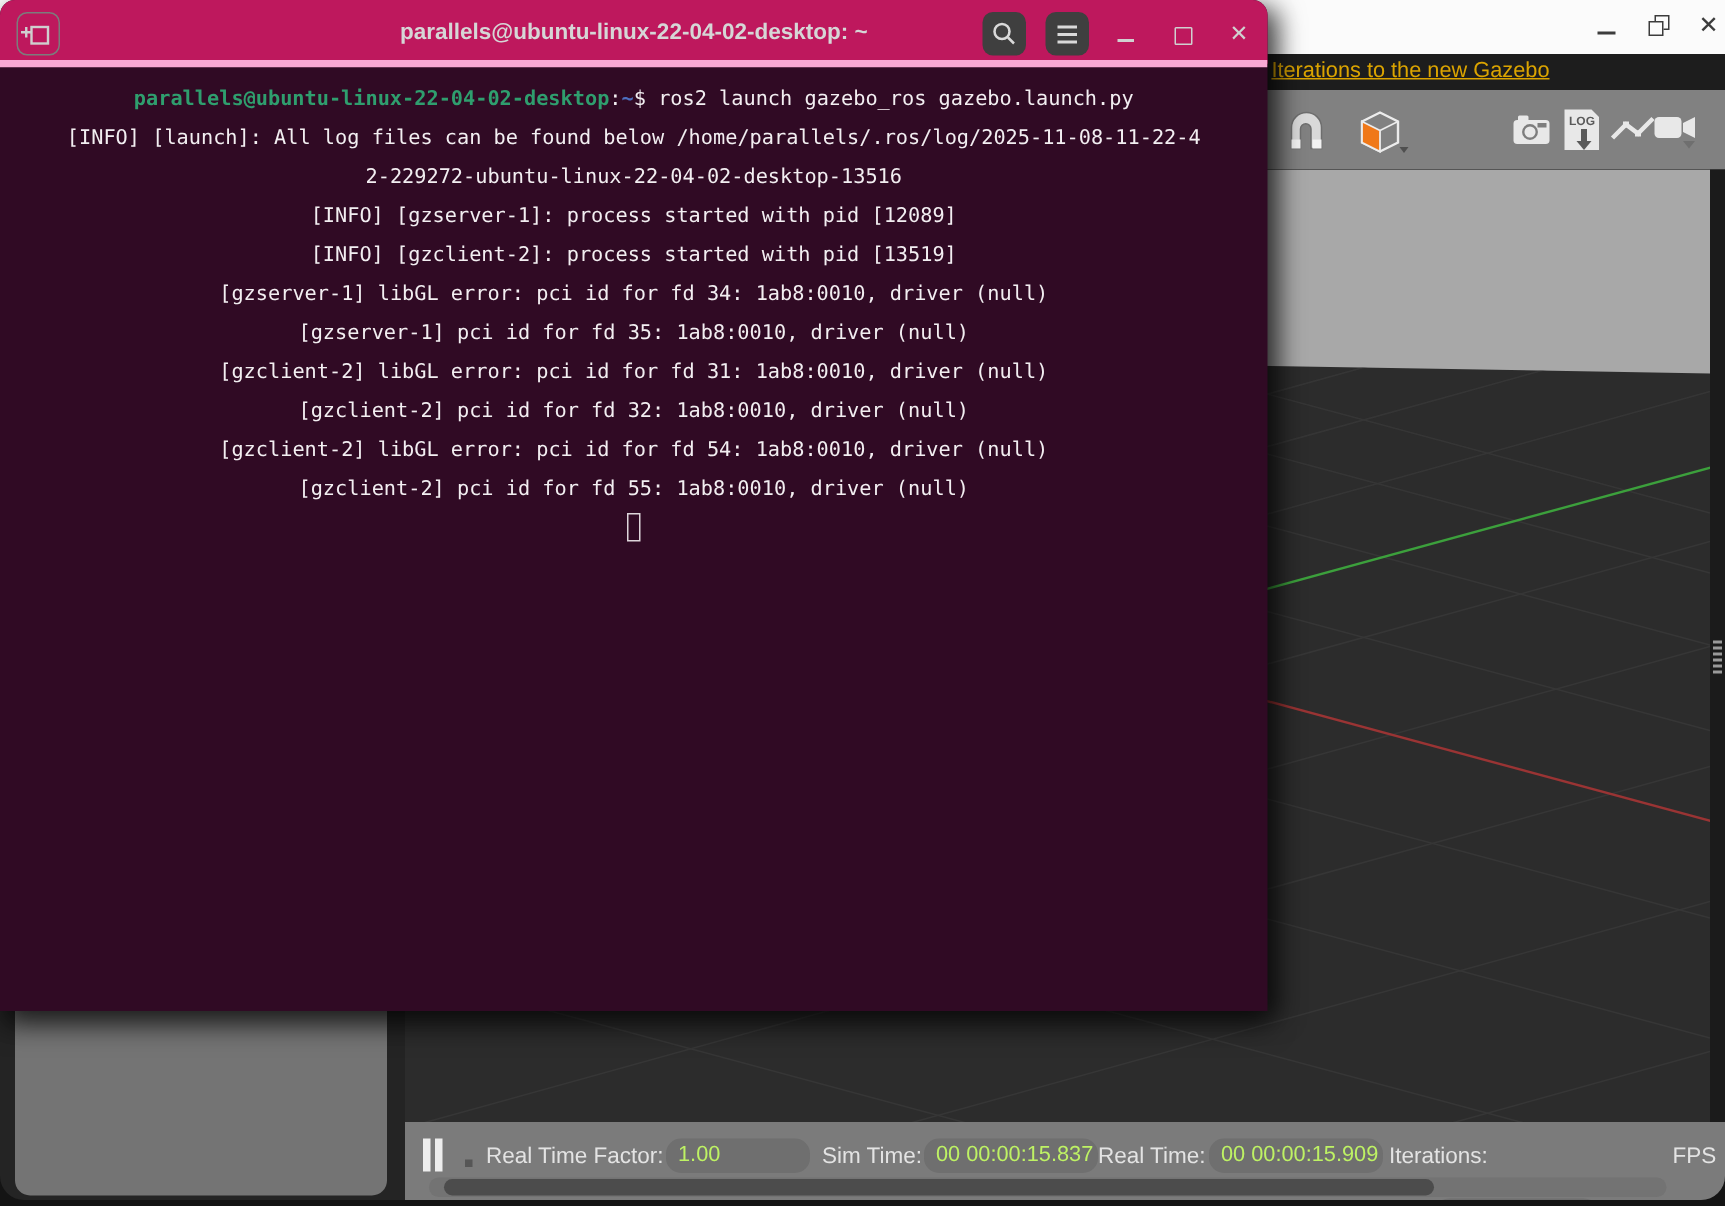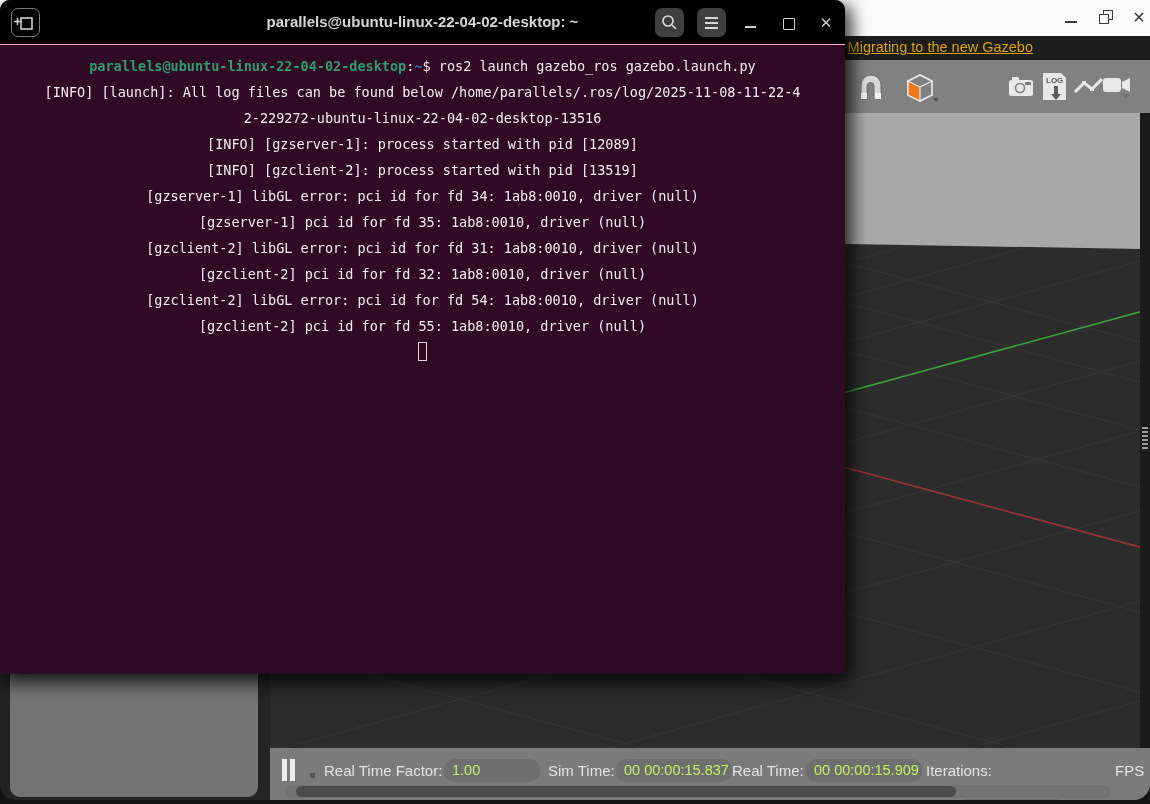--- a/index.html
+++ b/index.html
@@ -44,22 +44,22 @@
   #sb-pause i { position:absolute; top:0; width:5px; height:22px; background:#ededed; }
   #sb-pause i:first-child { left:0; } #sb-pause i:last-child { left:8px; }
   #sb-step { position:absolute; left:40px; top:25px; width:5px; height:5px; background:#565656; }
   #sb-scrolltrack { position:absolute; left:16px; top:37px; width:825px; height:13px; background:#737373; border-radius:7px; }
   #sb-scrollthumb { position:absolute; left:10px; top:1px; width:660px; height:11px; background:#4c4c4c; border-radius:6px; }
 
   
   #terminal { position:absolute; left:0; top:0; width:845px; height:674px; background:#300a24;
               border-radius:10px 10px 0 0; z-index:10;
               box-shadow:8px 4px 16px rgba(0,0,0,.55), 0 10px 18px rgba(0,0,0,.5); }
-  #term-titlebar { position:absolute; left:0; top:0; width:845px; height:45px; background:#000000;
-                   border-radius:10px 10px 0 0; border-bottom:1px solid #f9a8d4; }
+  #term-titlebar { position:absolute; left:0; top:0; width:845px; height:45px; background:#be185d;
+                   border-radius:10px 10px 0 0; border-bottom:5px solid #f9a8d4; }
   #term-title { position:absolute; left:0; right:0; top:13px; text-align:center; font-size:15px;
                 font-weight:bold; color:#d6d6d6; }
   .term-btn { position:absolute; top:8px; width:29px; height:29px; border-radius:7px; cursor:pointer; }
   #newtab-btn { left:11px; border:1px solid #7c7c7c; background:transparent; }
   #search-btn { left:655px; background:#3f3f3f; }
   #menu-btn { left:697px; background:#3f3f3f; }
   #menu-btn i { position:absolute; left:8px; width:13px; height:1.6px; background:#d9d9d9; }
   .term-glyph { position:absolute; top:14px; width:18px; height:18px; cursor:pointer; }
   #term-min { left:742px; } #term-min::after { content:""; position:absolute; left:3px; top:12px; width:11px; height:1.8px; background:#d0d0d0; }
   #term-max { left:780px; } #term-max::after { content:""; position:absolute; left:3px; top:4px; width:10px; height:10px; border:1.6px solid #d0d0d0; border-radius:1px; }
@@ -82,21 +82,21 @@
   <div id="gz-titlebar">
     <div class="gz-ctl" id="gz-min"></div>
     <div class="gz-ctl" id="gz-restore">
       <span class="sq2"></span>
         <span class="sq1"></span>
     </div>
     <div class="gz-ctl" id="gz-close">✕</div>
   </div>
 
   <div id="gz-noticebar">
-    <a id="gz-notice-link">Migrating to the new Gazebo</a>
+    <a id="gz-notice-link">Iterations to the new Gazebo</a>
   </div>
 
   <div id="gz-toolbar">
     <div id="tb-sliver"></div>
     <div class="tb-icon" style="left:856px; top:13px;">
       <svg width="30" height="28" viewBox="0 0 30 28">
         <path d="M5 26 L5 12 A10 10 0 0 1 25 12 L25 26 L18 26 L18 13 A3.5 3.5 0 0 0 11 13 L11 26 Z" fill="#d9d9d9" stroke="#6e6e6e" stroke-width="1"></path>
         <rect x="5" y="20" width="6" height="6" fill="#f2f2f2"></rect>
         <rect x="19" y="20" width="6" height="6" fill="#f2f2f2"></rect>
       </svg>

